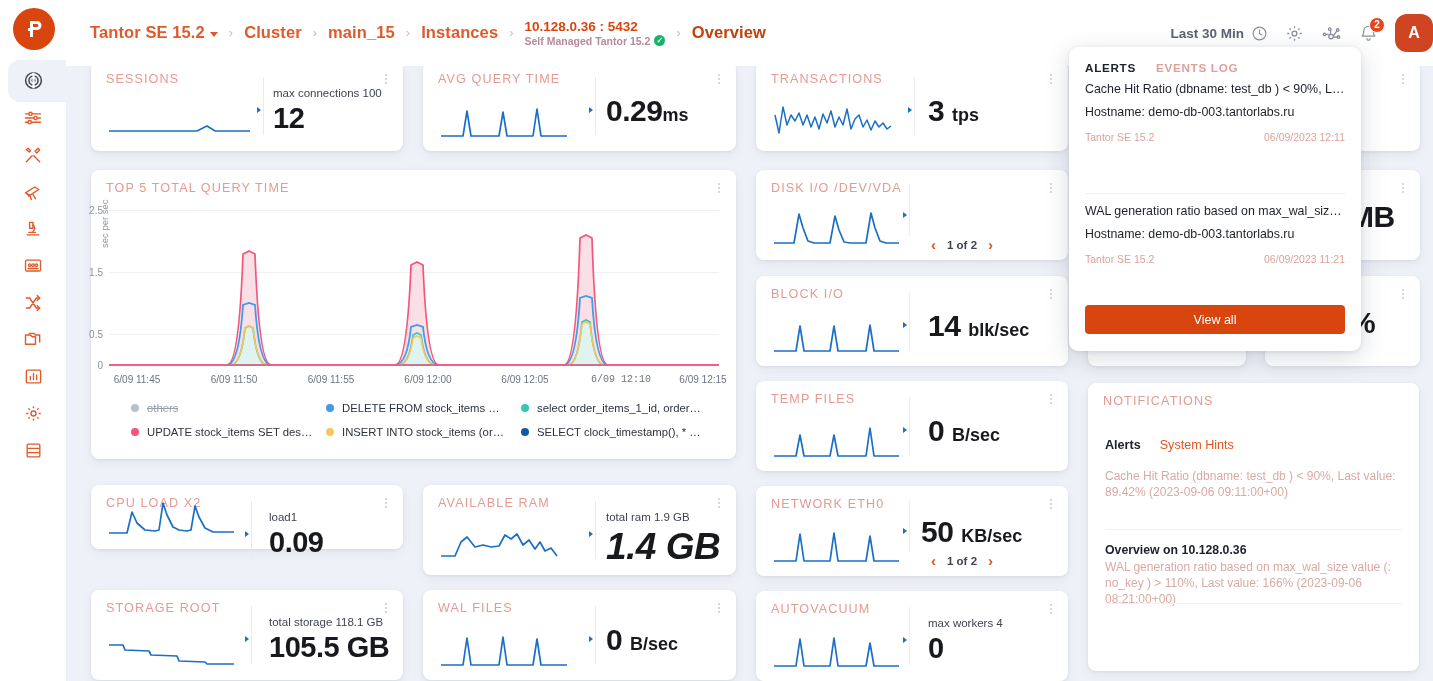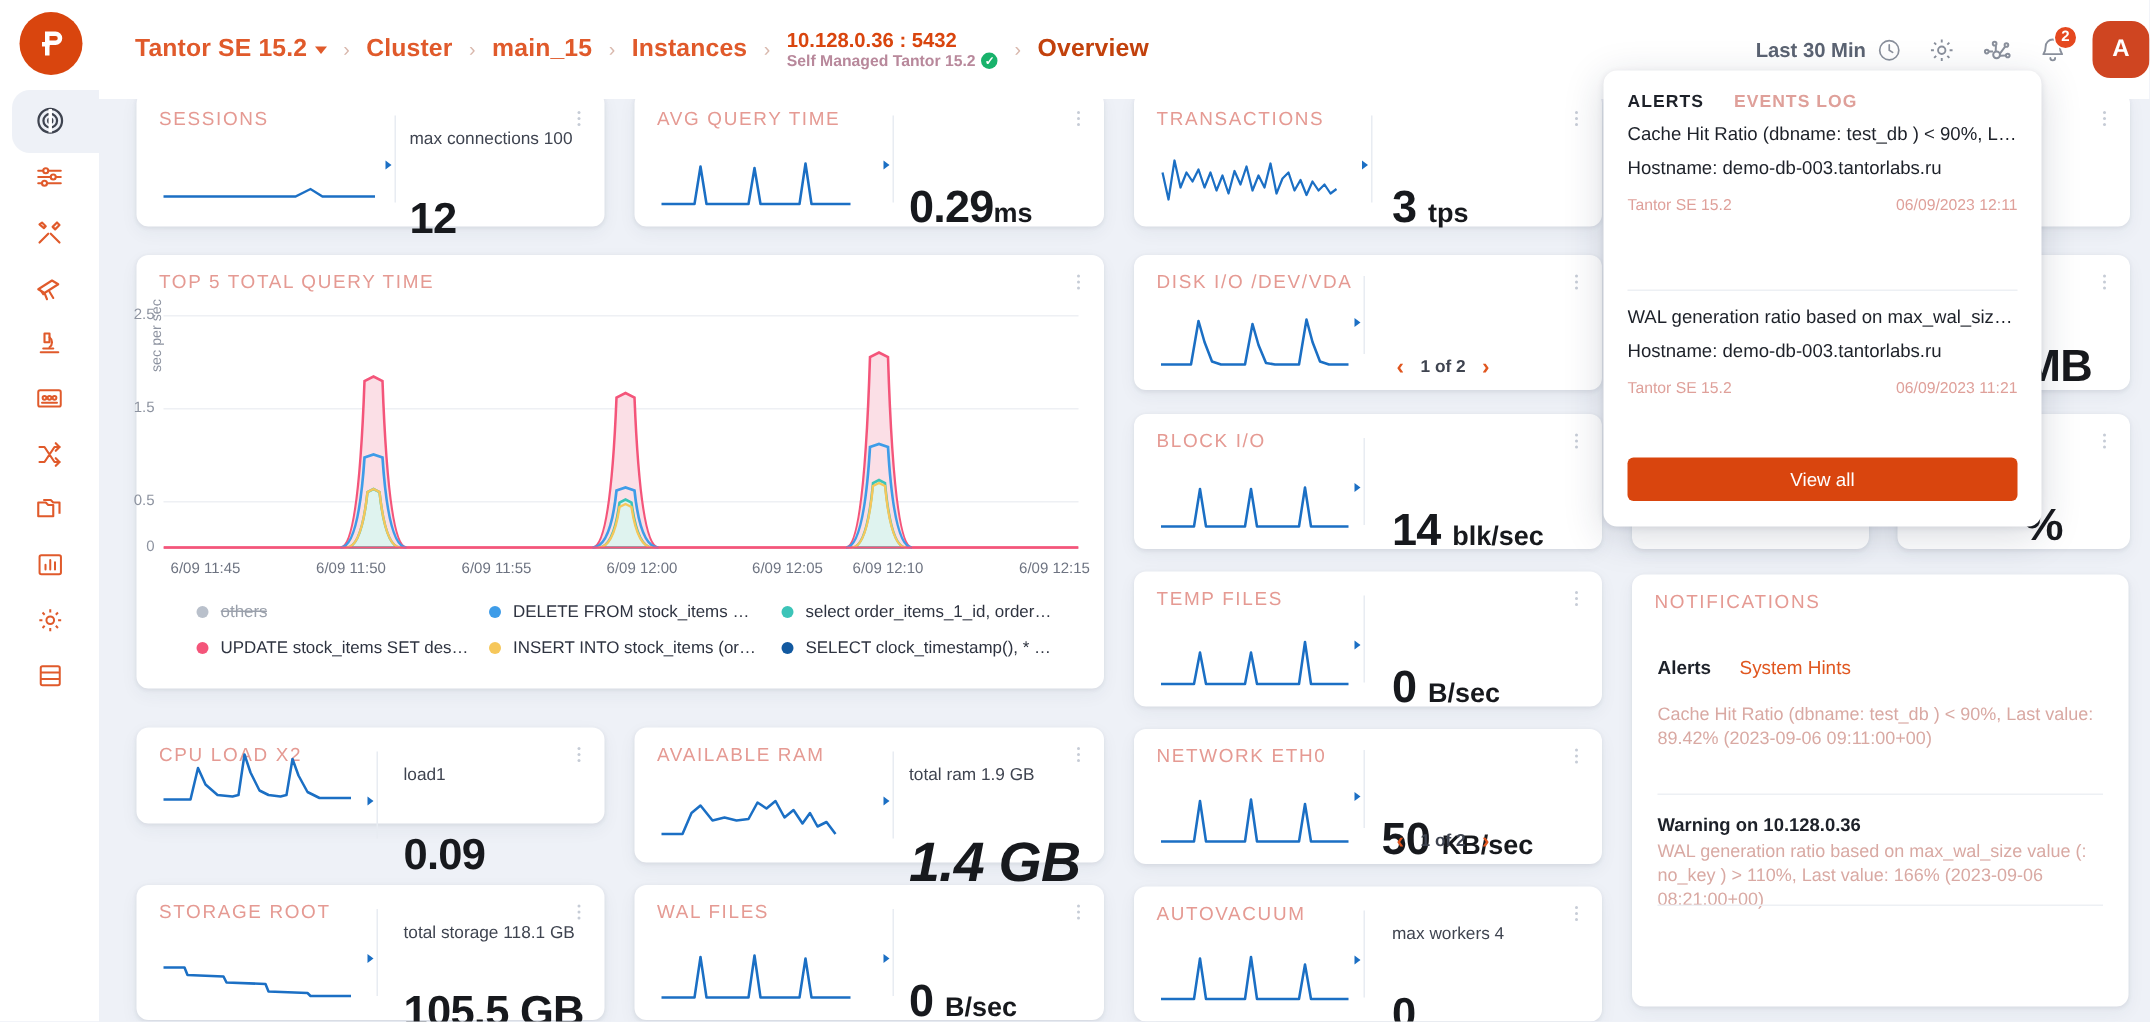--- a/index.html
+++ b/index.html
@@ -113,21 +113,20 @@
     position:absolute; width:0;height:0;
     border-top:3px solid transparent;border-bottom:3px solid transparent;
     border-left:4px solid #1b6fc4;
   }
   .mc-sub {
     position: absolute; color: #3f4450; font-size: 11.5px; font-weight: 500; white-space: nowrap;
   }
   .mc-val {
     position: absolute; color: #17191d; font-weight: 800; white-space: nowrap;
     letter-spacing: -.5px;
-    margin-top: 28px;
   }
   .mc-val .unit { font-size: .6em; font-weight: 800; letter-spacing: 0; }
 
   .pager {
     position: absolute; display: flex; align-items: center; gap: 11px;
     font-size: 11.5px; color: #3f4450; font-weight: 600;
   }
   .pager .arw { color: #e0561f; font-size: 15px; font-weight: 700; line-height: 1; cursor: pointer; }
 
   
@@ -502,21 +501,21 @@
         <path d="M459 155 Q469 155 473 114 L477 112 L481 114 Q485 155 495 155" fill="none" stroke="#f6c75a" stroke-width="1.6"></path>
 
         <path d="M0 155 L610 155" stroke="#f4557a" stroke-width="1.4" fill="none"></path>
       </svg>
 
       <div class="xtick" style="left:28px;">6/09 11:45</div>
       <div class="xtick" style="left:125px;">6/09 11:50</div>
       <div class="xtick" style="left:222px;">6/09 11:55</div>
       <div class="xtick" style="left:319px;">6/09 12:00</div>
       <div class="xtick" style="left:416px;">6/09 12:05</div>
-      <div class="xtick" style="left:483px;">6/09 12:10</div>
+      <div class="xtick" style="left:512px;font-family:Liberation Mono, monospace;">6/09 12:10</div>
       <div class="xtick" style="left:594px;">6/09 12:15</div>
     </div>
 
     <div id="legend">
       <div class="leg off">
         <span class="dot" style="background:#b9c0cb"></span>
         <span class="lbl">others</span>
       </div>
       <div class="leg">
         <span class="dot" style="background:#3e9ce8"></span>
@@ -695,21 +694,21 @@
       <span class="ntab">Alerts</span>
       <span class="ntab alt">System Hints</span>
     </div>
 
     <div class="notif-row" style="top:86px;">
       <div class="notif-body">Cache Hit Ratio (dbname: test_db ) &lt; 90%, Last value: 89.42% (2023-09-06 09:11:00+00)</div>
     </div>
     <div class="notif-rule" style="top:146px;"></div>
 
     <div class="notif-row" style="top:160px;">
-      <div class="notif-head">Warning on 10.128.0.36</div>
+      <div class="notif-head">Overview on 10.128.0.36</div>
       <div class="notif-body">WAL generation ratio based on max_wal_size value (: no_key ) &gt; 110%, Last value: 166% (2023-09-06 08:21:00+00)</div>
     </div>
     <div class="notif-rule" style="top:220px;"></div>
 
   </div>
 
 </div>
 
 <div id="alerts-pop">
   <div id="alerts-tabs">

